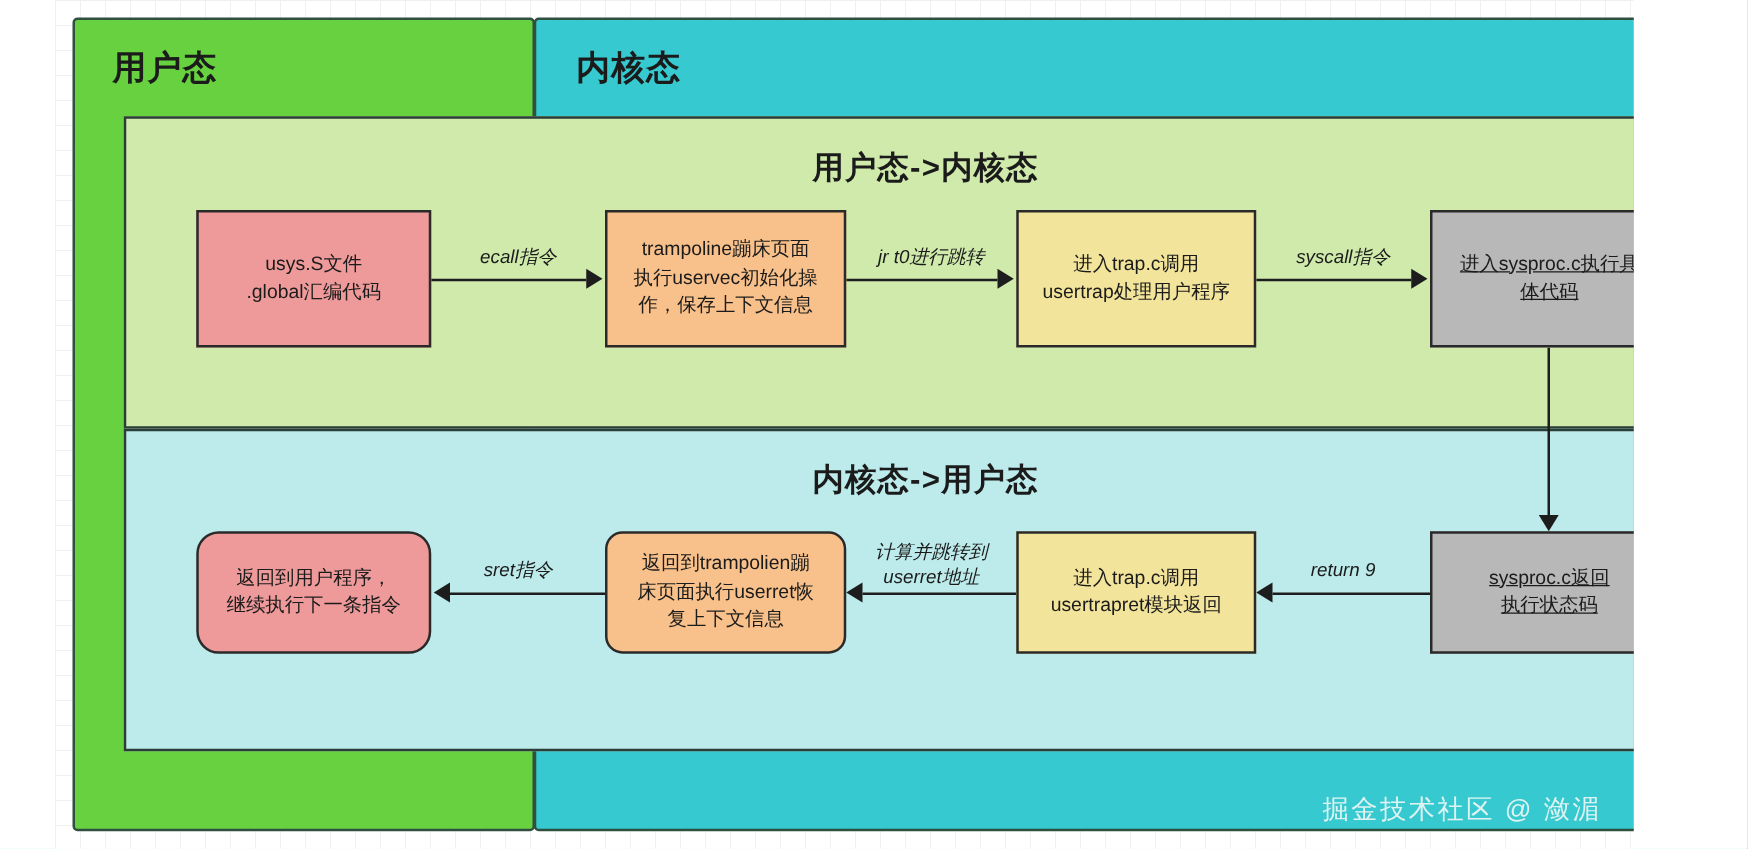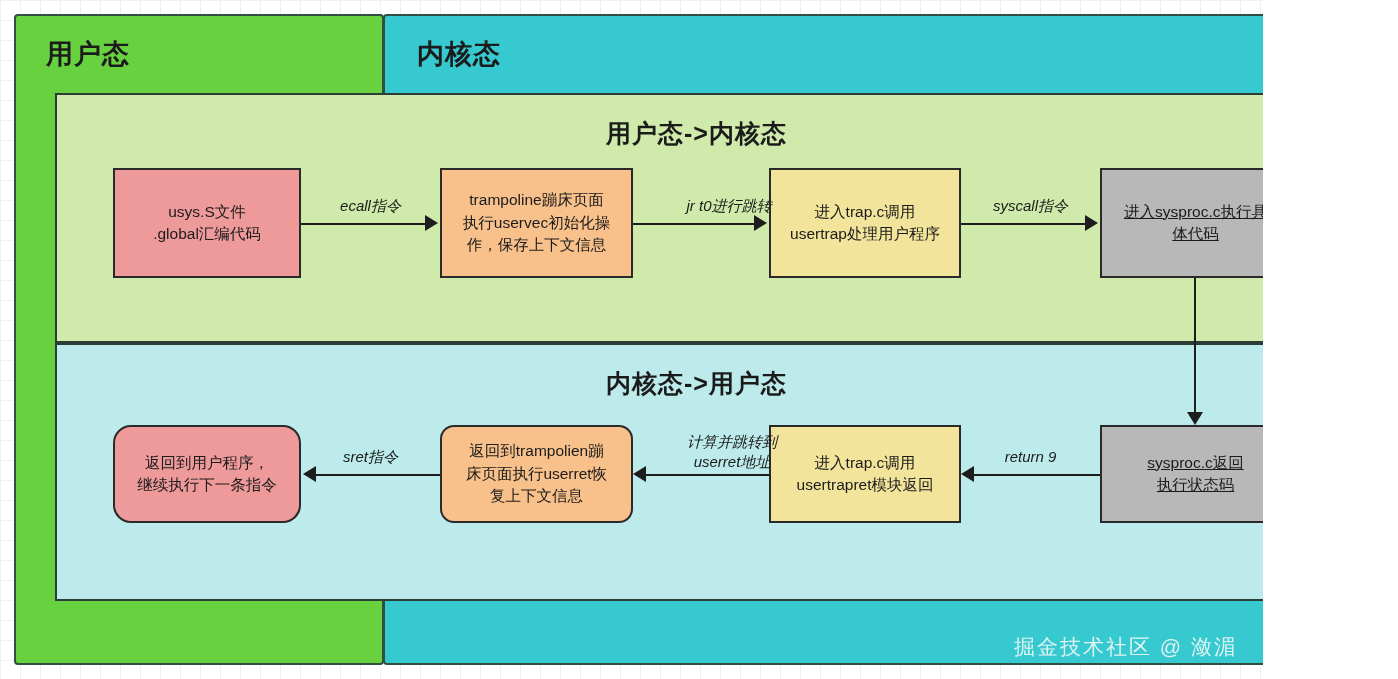--- a/index.html
+++ b/index.html
@@ -13,20 +13,21 @@
   #canvas {
     position: relative;
     width: 1263px;
     height: 679px;
     overflow: hidden;
     background-color: #ffffff;
     background-image:
       linear-gradient(to right, #f0f0f0 1px, transparent 1px),
       linear-gradient(to bottom, #f0f0f0 1px, transparent 1px);
     background-size: 20px 20px;
+    margin-left: 44px;
   }
 
   
   .mode-box {
     position: absolute;
     box-sizing: border-box;
     border: 2px solid #2f4f3f;
     border-radius: 4px;
   }
   #user-mode-box {
@@ -184,21 +185,21 @@
 
   <div class="node node-gray" style="left: 1100px; top: 168px; width: 191px; height: 110px; white-space: pre-line;">进入sysproc.c执行具
 体代码</div>
 
   <div class="edge-line-h" style="left:301px; top:223px; width:124px;"></div>
   <div class="arrow-head arrow-right" style="left:425px; top:215px;"></div>
   <div class="edge-label" style="left: 301px; top: 196px; width: 139px; white-space: pre-line;">ecall指令</div>
 
   <div class="edge-line-h" style="left:633px; top:223px; width:121px;"></div>
   <div class="arrow-head arrow-right" style="left:754px; top:215px;"></div>
-  <div class="edge-label" style="left: 661px; top: 196px; width: 136px; white-space: pre-line;">jr t0进行跳转</div>
+  <div class="edge-label" style="left: 633px; top: 196px; width: 136px; white-space: pre-line;">jr t0进行跳转</div>
 
   <div class="edge-line-h" style="left:961px; top:223px; width:124px;"></div>
   <div class="arrow-head arrow-right" style="left:1085px; top:215px;"></div>
   <div class="edge-label" style="left: 961px; top: 196px; width: 139px; white-space: pre-line;">syscall指令</div>
 
   <div class="edge-line-v" style="left:1194px; top:278px; height:140px;"></div>
   <div class="arrow-head arrow-down" style="left:1187px; top:412px;"></div>
 
   <div class="phase-panel" id="panel-k2u">
     <div class="phase-title">内核态-&gt;用户态</div>
@@ -216,21 +217,21 @@
 
   <div class="node node-gray" style="left: 1100px; top: 425px; width: 191px; height: 98px; white-space: pre-line;">sysproc.c返回
 执行状态码</div>
 
   <div class="edge-line-h" style="left:316px; top:474px; width:124px;"></div>
   <div class="arrow-head arrow-left" style="left:303px; top:466px;"></div>
   <div class="edge-label" style="left: 301px; top: 447px; width: 139px; white-space: pre-line;">sret指令</div>
 
   <div class="edge-line-h" style="left:646px; top:474px; width:123px;"></div>
   <div class="arrow-head arrow-left" style="left:633px; top:466px;"></div>
-  <div class="edge-label" style="left: 633px; top: 432px; width: 136px; white-space: pre-line; padding-left: 31px;">计算并跳转到
+  <div class="edge-label" style="left: 633px; top: 432px; width: 136px; white-space: pre-line;">计算并跳转到
 userret地址</div>
 
   <div class="edge-line-h" style="left:974px; top:474px; width:126px;"></div>
   <div class="arrow-head arrow-left" style="left:961px; top:466px;"></div>
   <div class="edge-label" style="left: 961px; top: 447px; width: 139px; white-space: pre-line;">return 9</div>
 
   <div id="watermark">掘金技术社区 @ 潋湄</div>
 
 </div>
 

